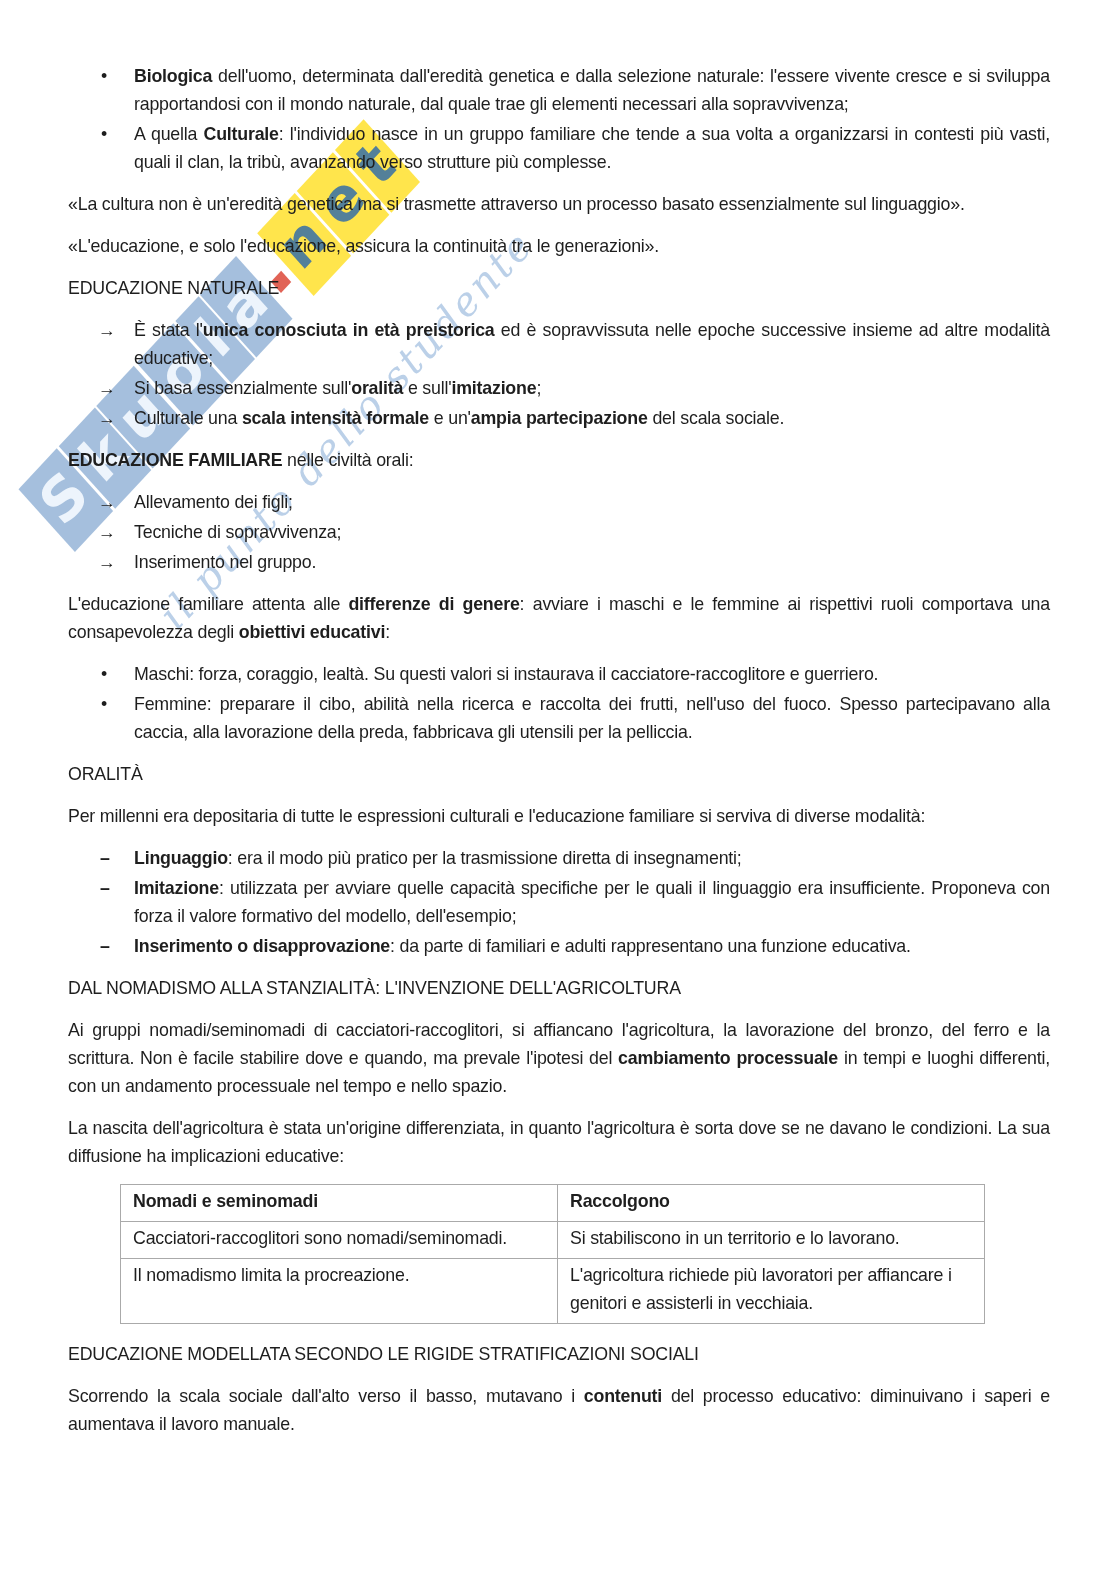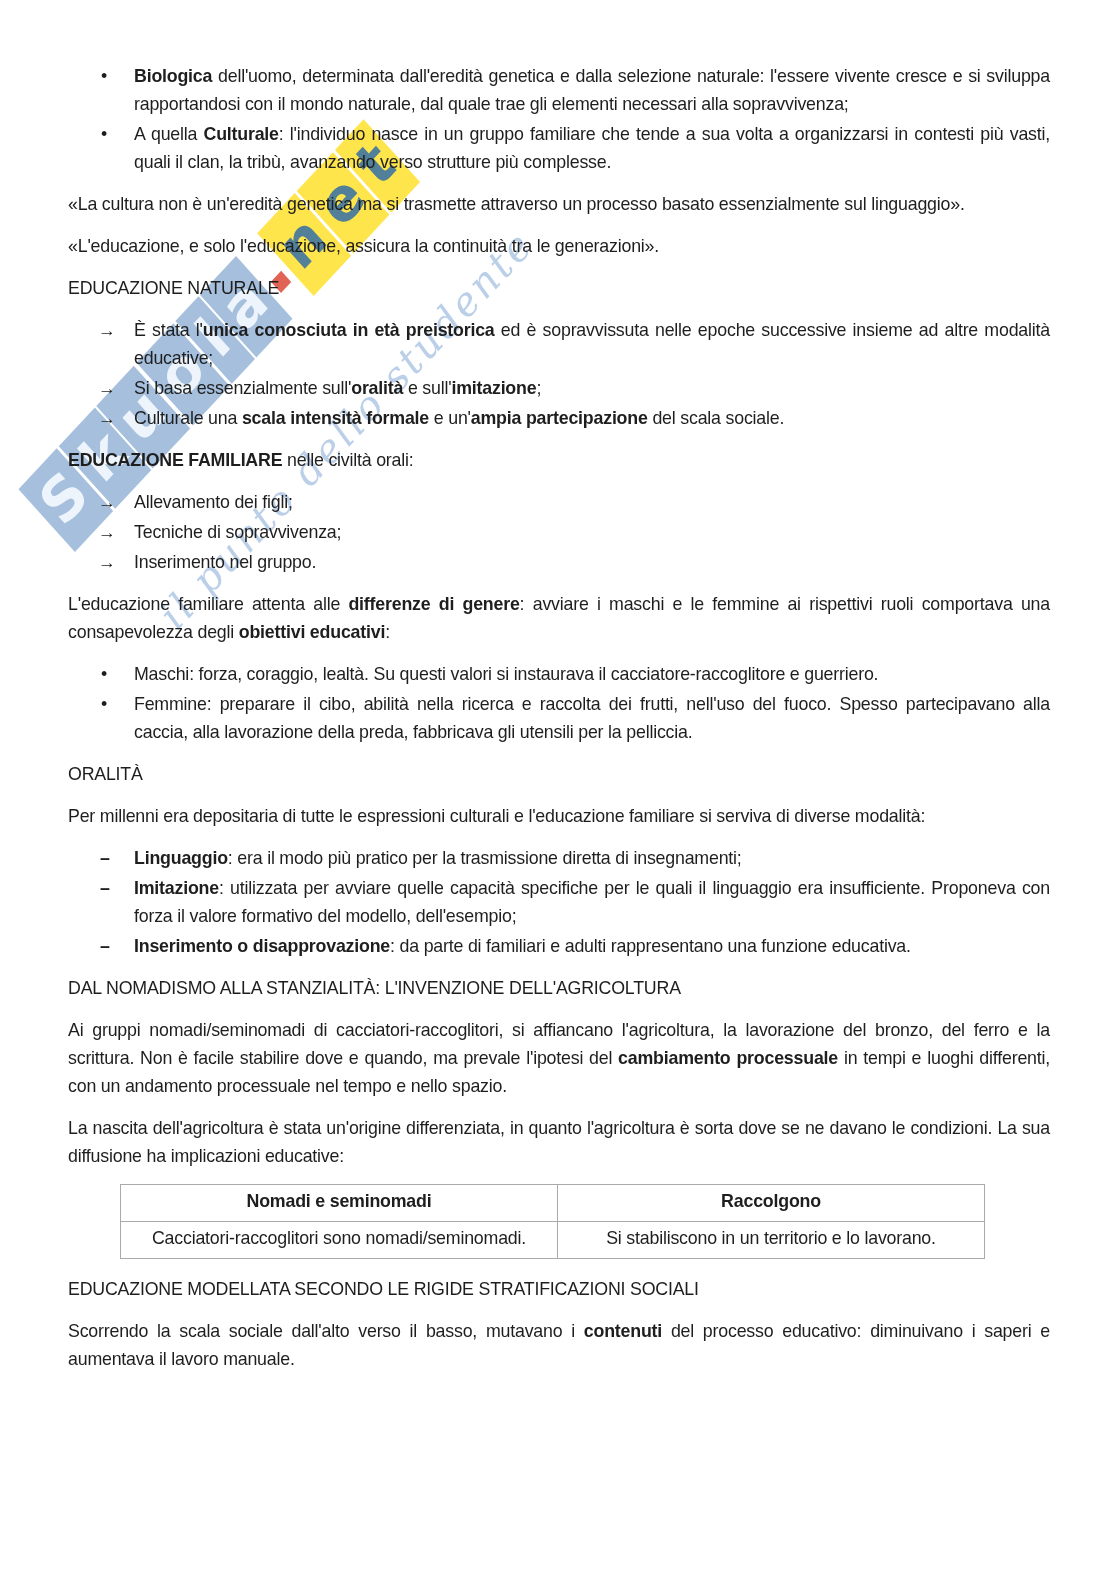--- a/index.html
+++ b/index.html
@@ -38,21 +38,21 @@
   .heading{font-weight:normal;margin:0 0 14px 0;}
   .list{margin:0 0 14px 0;}
   .li{position:relative;padding-left:66px;text-align:justify;margin:0 0 2px 0;}
   .li .marker{position:absolute;left:30px;top:0;width:30px;}
   .li.bullet .marker{left:33px;}
   .li.dash .marker{left:32px;font-weight:bold;}
 
   
   table.cmp{border-collapse:collapse;table-layout:fixed;width:864px;margin:10px 0 16px 52px;}
   .cmp th,.cmp td{
-    border:1px solid #aaaaaa;vertical-align:top;text-align:center;
+    border:1px solid #aaaaaa;vertical-align:top;text-align:left;
     padding:2px 12px 6px 12px;line-height:28px;letter-spacing:-0.2px;
   }
   .cmp th{font-weight:bold;}
   .cmp col.c1{width:437px;}
   .cmp col.c2{width:427px;}
   .cmp tr.last td{padding-bottom:42px;}
 </style>
 </head>
 <body>
 
@@ -155,20 +155,24 @@
         </colgroup>
       <tbody>
           <tr>
         <th>Nomadi e seminomadi</th>
         <th>Raccolgono</th>
       </tr>
       <tr>
         <td>Cacciatori-raccoglitori sono nomadi/seminomadi.</td>
         <td>Si stabiliscono in un territorio e lo lavorano.</td>
       </tr>
+      <tr>
+        <td>Il nomadismo limita la procreazione.</td>
+        <td>L'agricoltura richiede più lavoratori per affiancare i genitori e assisterli in vecchiaia.</td>
+      </tr>
     </tbody>
       </table>
 
     <p class="heading">EDUCAZIONE MODELLATA SECONDO LE RIGIDE STRATIFICAZIONI SOCIALI</p>
     <p class="para"><span class="">Scorrendo la scala sociale dall'alto verso il basso, mutavano i </span><span class="b ">contenuti</span><span class=""> del processo educativo: diminuivano i saperi e aumentava il lavoro manuale.</span></p>
 
   </div>
 </div>
 
 </body></html>

